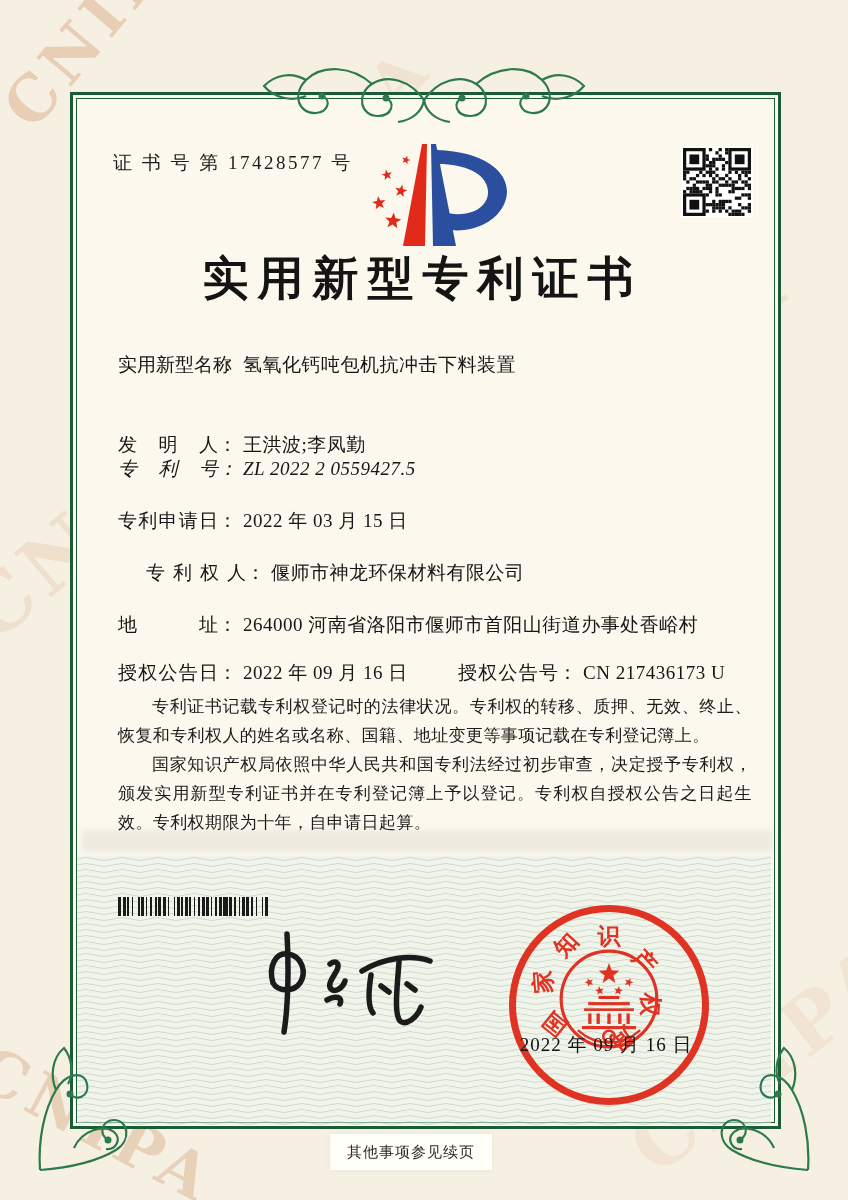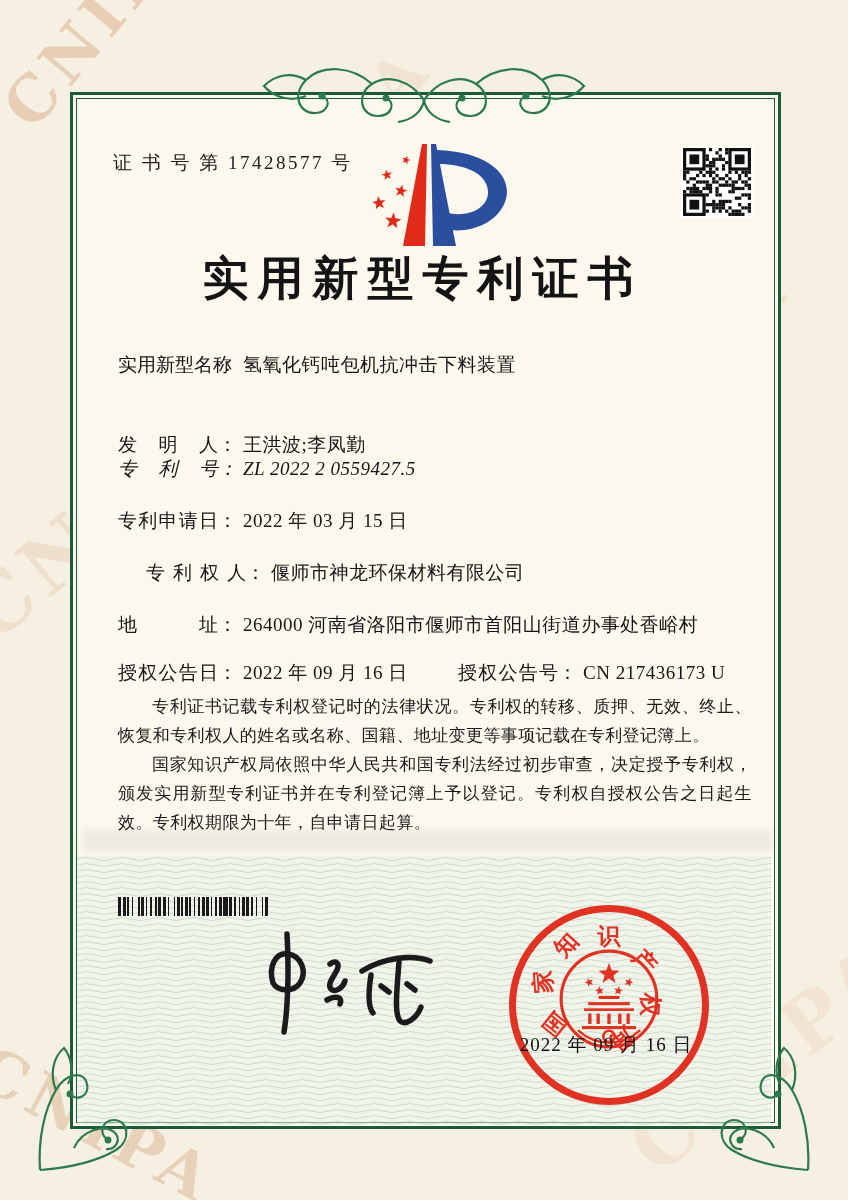--- a/index.html
+++ b/index.html
@@ -438,14 +438,17 @@
     <g transform="translate(154,0) scale(-1,1)" fill="none" stroke="#2c7a4b" stroke-width="2.2">
       <path d="M14,144 C40,142 70,136 90,124 C106,114 102,94 88,94 C76,94 72,108 82,114"></path>
       <path d="M14,144 C12,114 18,84 30,64 C40,47 58,44 61,58 C64,70 50,76 44,68"></path>
       <path d="M48,122 C56,104 78,98 88,106 C96,113 90,124 80,123"></path>
       <path d="M30,64 C24,50 26,32 38,22 C46,32 48,48 42,58"></path>
       <circle cx="82" cy="114" r="2.4" fill="#2c7a4b"></circle>
       <circle cx="44" cy="68" r="2.4" fill="#2c7a4b"></circle>
     </g>
   </svg>
 
+  <div class="contbox">
+    <span>其他事项参见续页</span>
+  </div>
 
 </div>
 
 </body></html>

